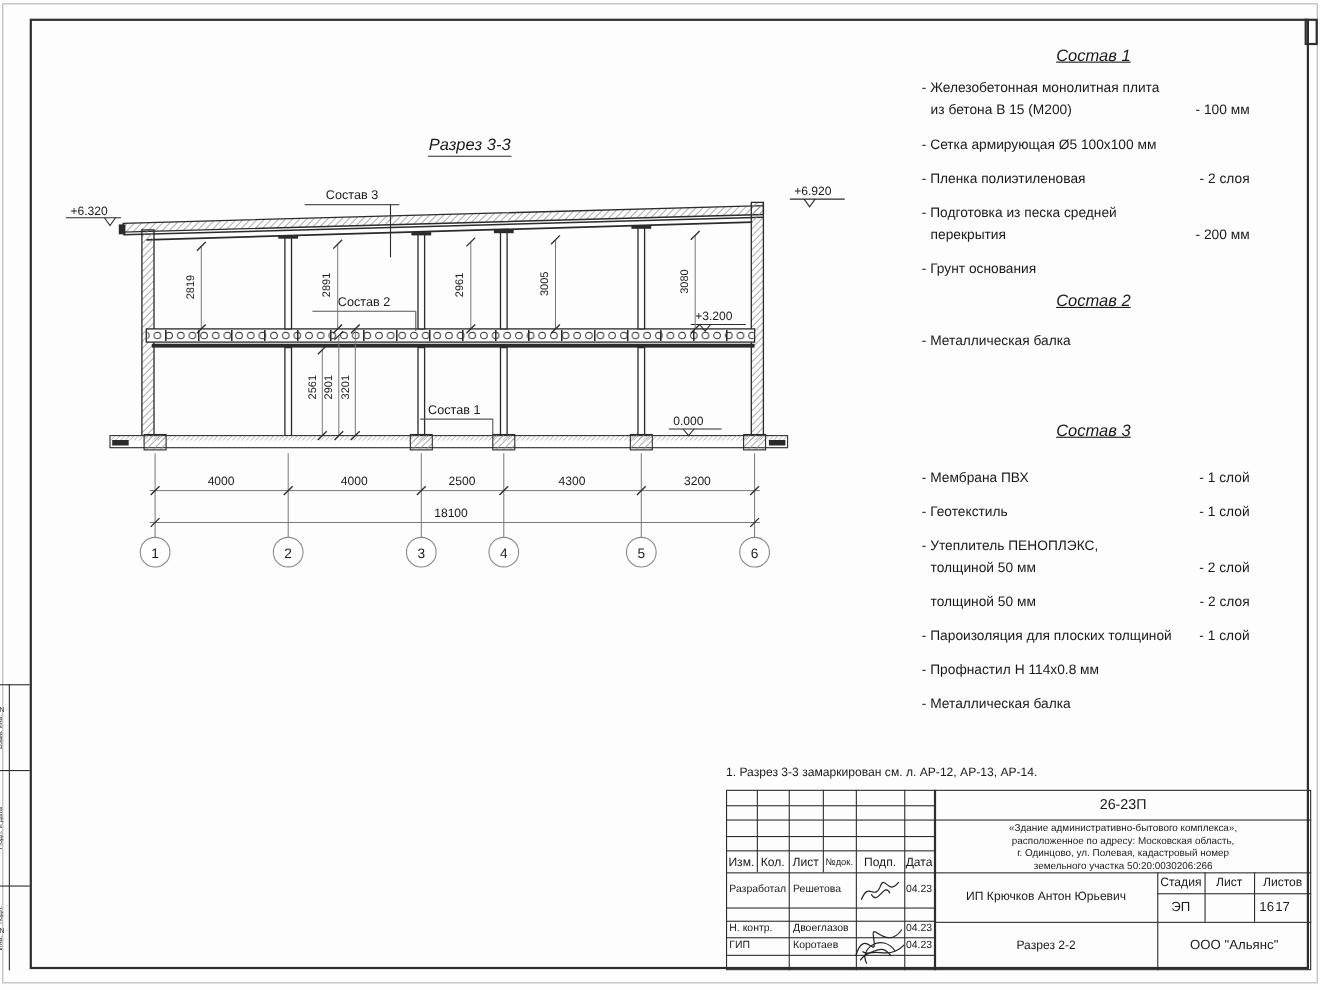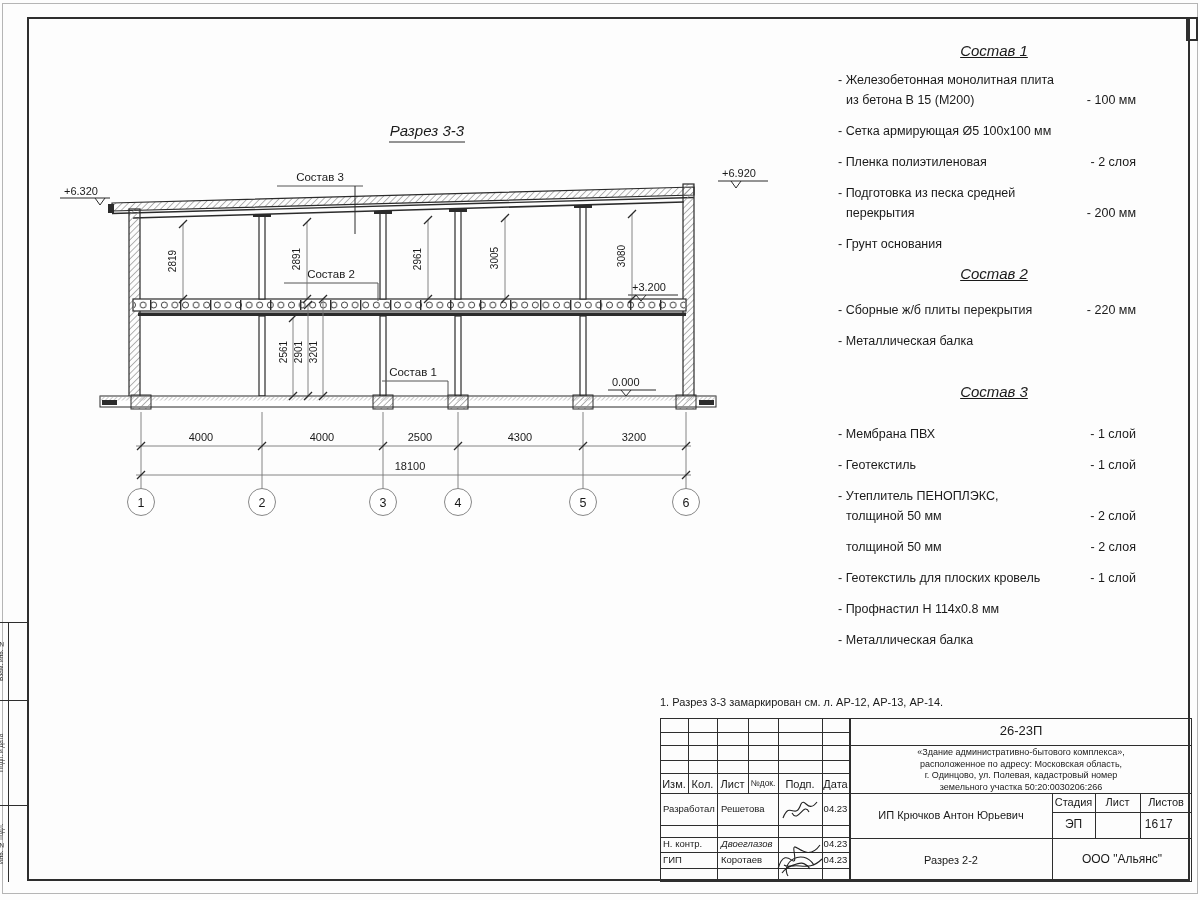--- a/index.html
+++ b/index.html
@@ -258,26 +258,20 @@
         <div>- Грунт основания</div>
       </div>
       <div class="val"></div>
     </div>
 </div>
 
 <div class="abs spec-head" style="left:919px;top:265px;">Состав 2</div>
 <div class="abs spec-items" style="left:838px;top:300px;">
   <div class="spec-item">
       <div class="txt">
-        <div>- Сборные ж/б плиты перекрытия</div>
-      </div>
-      <div class="val">- 220 мм</div>
-    </div>
-  <div class="spec-item">
-      <div class="txt">
         <div>- Металлическая балка</div>
       </div>
       <div class="val"></div>
     </div>
 </div>
 
 <div class="abs spec-head" style="left:919px;top:383px;">Состав 3</div>
 <div class="abs spec-items" style="left:838px;top:424px;">
   <div class="spec-item">
       <div class="txt">
@@ -299,21 +293,21 @@
       <div class="val">- 2 слой</div>
     </div>
   <div class="spec-item">
       <div class="txt">
         <div class="l2">толщиной 50 мм</div>
       </div>
       <div class="val">- 2 слоя</div>
     </div>
   <div class="spec-item">
       <div class="txt">
-        <div>- Геотекстиль для плоских кровель</div>
+        <div>- Пароизоляция для плоских толщиной</div>
       </div>
       <div class="val">- 1 слой</div>
     </div>
   <div class="spec-item">
       <div class="txt">
         <div>- Профнастил Н 114х0.8 мм</div>
       </div>
       <div class="val"></div>
     </div>
   <div class="spec-item">
@@ -354,21 +348,21 @@
 <div class="abs tb-txt" style="left:688px;top:775px;width:29px;height:18px;">Кол.</div>
 <div class="abs tb-txt" style="left:717px;top:775px;width:31px;height:18px;">Лист</div>
 <div class="abs tb-txt tiny" style="left:748px;top:775px;width:30px;height:18px;">№док.</div>
 <div class="abs tb-txt" style="left:778px;top:775px;width:44px;height:18px;">Подп.</div>
 <div class="abs tb-txt" style="left:822px;top:775px;width:27px;height:18px;">Дата</div>
 
 <div class="abs tb-txt tb-left small" style="left:663px;top:793px;width:54px;height:32px;">Разработал</div>
 <div class="abs tb-txt tb-left small" style="left:721px;top:793px;width:56px;height:32px;">Решетова</div>
 <div class="abs tb-txt small" style="left:822px;top:793px;width:27px;height:32px;">04.23</div>
 <div class="abs tb-txt tb-left small" style="left:663px;top:837px;width:54px;height:15px;">Н. контр.</div>
-<div class="abs tb-txt tb-left small" style="left:721px;top:837px;width:58px;height:15px;font-style:italic;">Двоеглазов</div>
+<div class="abs tb-txt tb-left small" style="left:721px;top:837px;width:58px;height:15px;">Двоеглазов</div>
 <div class="abs tb-txt small" style="left:822px;top:837px;width:27px;height:15px;">04.23</div>
 <div class="abs tb-txt tb-left small" style="left:663px;top:852px;width:54px;height:16px;">ГИП</div>
 <div class="abs tb-txt tb-left small" style="left:721px;top:852px;width:58px;height:16px;">Коротаев</div>
 <div class="abs tb-txt small" style="left:822px;top:852px;width:27px;height:16px;">04.23</div>
 
 <svg class="abs" style="left:780px;top:798px;" width="40" height="26" viewBox="0 0 40 26">
   <path d="M3,20 C10,2 15,23 21,6 C25,-1 28,16 37,4 M12,15 C18,26 24,3 29,14" fill="none" stroke="#222" stroke-width="1.1"></path>
 </svg>
 <svg class="abs" style="left:772px;top:835px;" width="52" height="44" viewBox="0 0 52 44">
   <path d="M6,34 C14,6 26,42 22,16 C20,2 34,30 48,10 M10,38 C22,22 34,40 50,24 M16,41 C8,28 30,12 42,30 M12,30 C20,36 28,20 38,34" fill="none" stroke="#222" stroke-width="1.1"></path>

